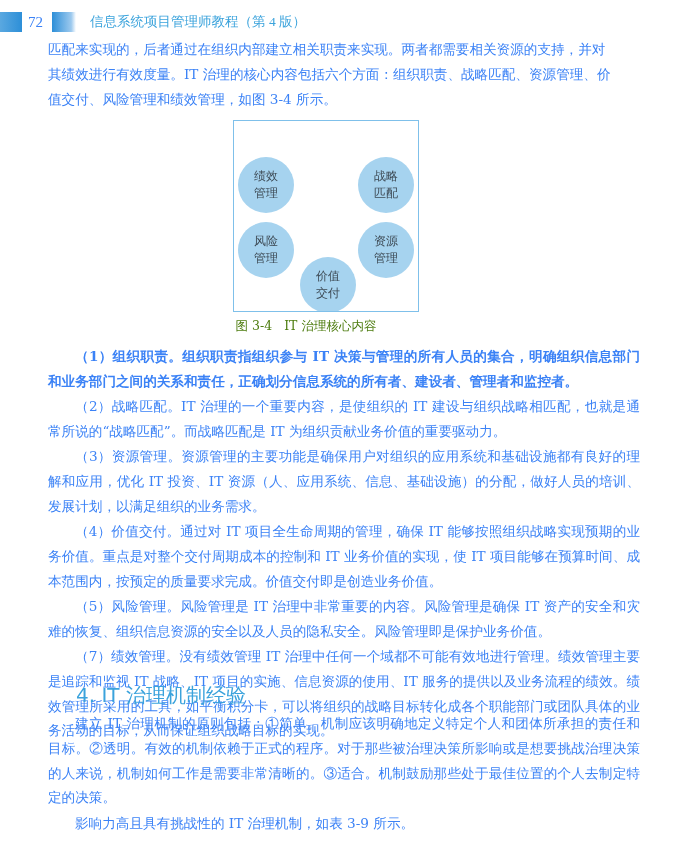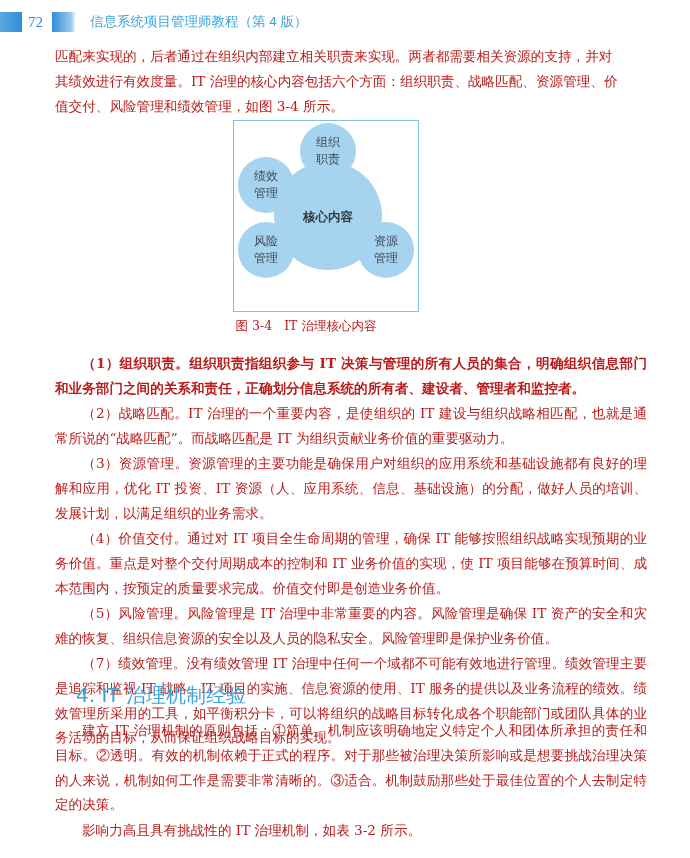--- a/index.html
+++ b/index.html
@@ -8,32 +8,32 @@
     font-family: "DejaVu Serif", "Liberation Serif", serif; color:#3a3a3a;
   }
   .header { position:absolute; top:0; left:0; width:690px; height:36px; }
   .hdr-bar1 { position:absolute; left:0; top:12px; width:22px; height:20px;
     background:linear-gradient(90deg,#5aa8e0,#2d8fd8); }
   .page-num { position:absolute; left:28px; top:12px; font-size:15px; color:#3b82f6;
     font-family:"Liberation Serif", serif; line-height:20px; }
   .hdr-bar2 { position:absolute; left:52px; top:12px; width:24px; height:20px;
     background:linear-gradient(90deg,#2d8fd8,#9cc9ee 80%, #ffffff); }
   .book-title { position:absolute; left:90px; top:12px; font-size:13.5px; color:#3ba3dc;
-    line-height:20px; font-family:Liberation Sans, sans-serif; }
+    line-height:20px; font-family:Liberation Serif, serif; }
   .para { position:absolute; left:48px; width:592px; font-size:13.6px; line-height:24.8px;
-    color:#b91c1c; margin:7px; text-align:justify; }
+    color:#3b82f6; margin:0; text-align:justify; }
   .para.indent { text-indent:27px; }
   .figure-box { position:absolute; left:233px; top:120px; width:186px; height:192px;
     border:1.5px solid #7fc0ea; box-sizing:border-box; background:#fff; overflow:hidden; }
   .circle { position:absolute; border-radius:50%; background:#a6d3ef;
     display:flex; align-items:center; justify-content:center; text-align:center;
     font-size:12px; line-height:17px; color:#3d4a55; font-family:"DejaVu Sans", sans-serif; }
   .circle.center { font-weight:bold; font-size:12.5px; color:#2f3d48; }
   .caption { position:absolute; left:0; width:612px; top:318px; text-align:center;
-    font-size:12.5px; color:#b91c1c; }
+    font-size:12.5px; color:#4d7c0f; }
   .caption span { margin:0 6px; }
   .section-heading { position:absolute; left:76px; top:683px; font-size:20px; color:#3ba3dc;
     font-family:"DejaVu Sans", sans-serif; line-height:24px; }
 </style>
 </head>
 <body>
 
 <div class="header">
   <div class="hdr-bar1"></div>
   <div class="page-num">72</div>
@@ -42,33 +42,36 @@
 </div>
 
 <div>
   <p class="para" style="top:37px;">匹配来实现的，后者通过在组织内部建立相关职责来实现。两者都需要相关资源的支持，并对</p>
   <p class="para" style="top:62px;">其绩效进行有效度量。IT 治理的核心内容包括六个方面：组织职责、战略匹配、资源管理、价</p>
   <p class="para" style="top:87px;">值交付、风险管理和绩效管理，如图 3-4 所示。</p>
 </div>
 
 <div class="figure-box">
 
-  <div class="circle center" style="left:40px; top:41px; width:108px; height:108px;">
-    <span>核心内容</span>
-  </div>
-  <div class="circle" style="left:66px; top:2px; width:56px; height:56px;">
+  <div class="circle" style="left:124px; top:36px; width:56px; height:56px;">
     <div>
-        <div>组织</div>
-        <div>职责</div>
+        <div>战略</div>
+        <div>匹配</div>
       </div>
   </div>
   <div class="circle" style="left:124px; top:101px; width:56px; height:56px;">
     <div>
         <div>资源</div>
         <div>管理</div>
+      </div>
+  </div>
+  <div class="circle" style="left:66px; top:136px; width:56px; height:56px;">
+    <div>
+        <div>价值</div>
+        <div>交付</div>
       </div>
   </div>
   <div class="circle" style="left:4px; top:101px; width:56px; height:56px;">
     <div>
         <div>风险</div>
         <div>管理</div>
       </div>
   </div>
   <div class="circle" style="left:4px; top:36px; width:56px; height:56px;">
     <div>
@@ -85,13 +88,13 @@
 <p class="para indent" style="top:344px;font-weight:bold;">（1）组织职责。组织职责指组织参与 IT 决策与管理的所有人员的集合，明确组织信息部门和业务部门之间的关系和责任，正确划分信息系统的所有者、建设者、管理者和监控者。</p>
 <p class="para indent" style="top:394px;">（2）战略匹配。IT 治理的一个重要内容，是使组织的 IT 建设与组织战略相匹配，也就是通常所说的“战略匹配”。而战略匹配是 IT 为组织贡献业务价值的重要驱动力。</p>
 <p class="para indent" style="top:444px;">（3）资源管理。资源管理的主要功能是确保用户对组织的应用系统和基础设施都有良好的理解和应用，优化 IT 投资、IT 资源（人、应用系统、信息、基础设施）的分配，做好人员的培训、发展计划，以满足组织的业务需求。</p>
 <p class="para indent" style="top:519px;">（4）价值交付。通过对 IT 项目全生命周期的管理，确保 IT 能够按照组织战略实现预期的业务价值。重点是对整个交付周期成本的控制和 IT 业务价值的实现，使 IT 项目能够在预算时间、成本范围内，按预定的质量要求完成。价值交付即是创造业务价值。</p>
 <p class="para indent" style="top:594px;">（5）风险管理。风险管理是 IT 治理中非常重要的内容。风险管理是确保 IT 资产的安全和灾难的恢复、组织信息资源的安全以及人员的隐私安全。风险管理即是保护业务价值。</p>
 <p class="para indent" style="top:644px;">（7）绩效管理。没有绩效管理 IT 治理中任何一个域都不可能有效地进行管理。绩效管理主要是追踪和监视 IT 战略、IT 项目的实施、信息资源的使用、IT 服务的提供以及业务流程的绩效。绩效管理所采用的工具，如平衡积分卡，可以将组织的战略目标转化成各个职能部门或团队具体的业务活动的目标，从而保证组织战略目标的实现。</p>
 
 <div class="section-heading" style="top:683px;">4. IT 治理机制经验</div>
 
 <p class="para indent" style="top:711px;">建立 IT 治理机制的原则包括：①简单。机制应该明确地定义特定个人和团体所承担的责任和目标。②透明。有效的机制依赖于正式的程序。对于那些被治理决策所影响或是想要挑战治理决策的人来说，机制如何工作是需要非常清晰的。③适合。机制鼓励那些处于最佳位置的个人去制定特定的决策。</p>
-<p class="para indent" style="top:811px;">影响力高且具有挑战性的 IT 治理机制，如表 3-2 所示。</p>
+<p class="para indent" style="top:811px;">影响力高且具有挑战性的 IT 治理机制，如表 3-9 所示。</p>
 
 </body></html>

